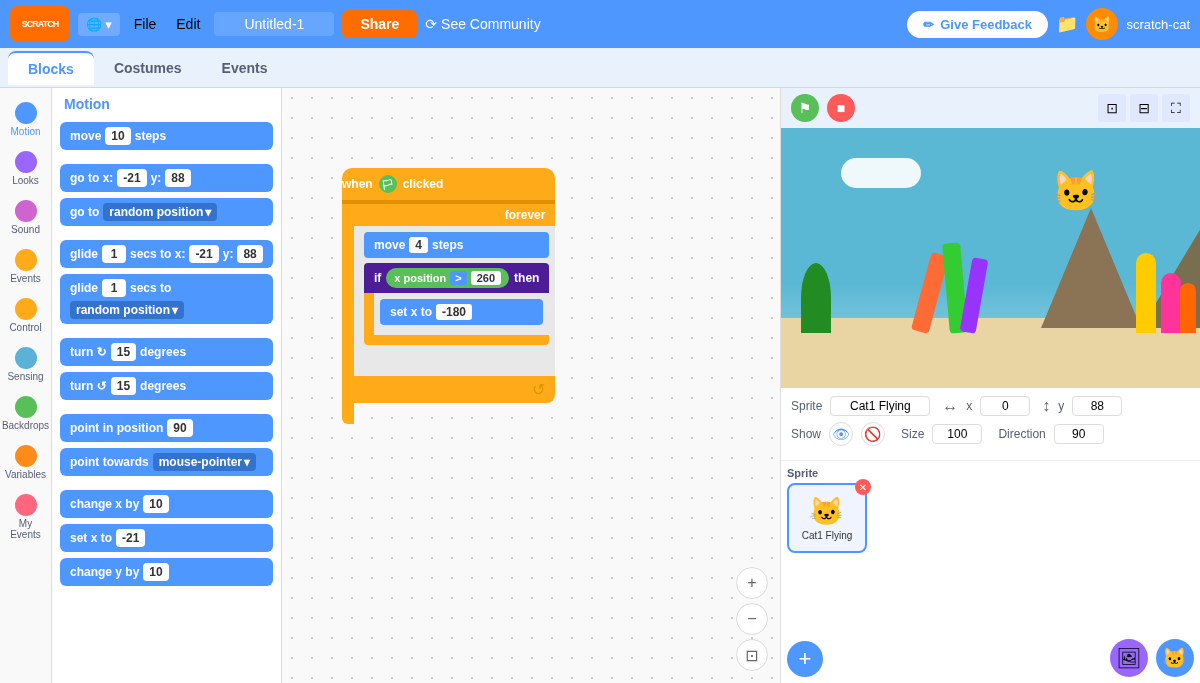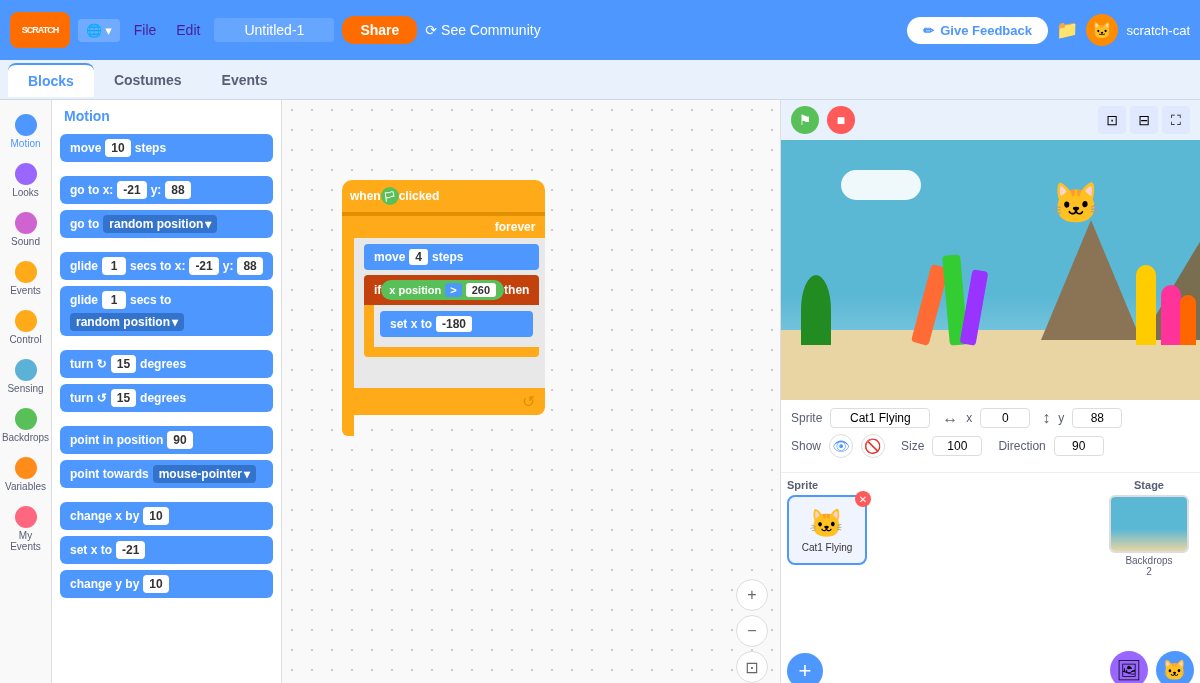--- a/index.html
+++ b/index.html
@@ -1,39 +1,39 @@
 <!DOCTYPE html>
 <html><head>
   <meta charset="utf-8">
   <style>
     * { box-sizing: border-box; margin: 0; padding: 0; font-family: 'Helvetica Neue', Arial, sans-serif; }
     body { width: 1200px; height: 683px; overflow: hidden; background: #e9f1fc; }
 
     
     .top-nav {
-      display: flex; align-items: center; height: 60px;
+      display: flex; align-items: center; height: 48px;
       background: #4d97ff; padding: 0 10px; gap: 8px;
     }
     .scratch-logo {
       width: 60px; height: 36px; background: #ff6d00;
       border-radius: 8px; display: flex; align-items: center; justify-content: center;
       font-size: 10px; font-weight: bold; color: white;
     }
     .nav-globe {
       display: flex; align-items: center; gap: 3px;
       background: rgba(255,255,255,0.2); border-radius: 4px;
       padding: 4px 8px; color: white; font-size: 13px; cursor: pointer;
     }
-    .nav-item { color: #4c1d95; font-size: 14px; cursor: pointer; padding: 0 6px; }
+    .nav-item { color: #000000; font-size: 14px; cursor: pointer; padding: 0 6px; }
     .nav-title {
       color: white; font-size: 14px; padding: 4px 4px;
       background: rgba(255,255,255,0.15); border-radius: 4px; min-width: 120px; text-align: center;
     }
     .share-btn {
-      background: #ff6d00; color: white; border: none; border-radius: 12px;
+      background: #ff6d00; color: white; border: none; border-radius: 6px;
       padding: 6px 18px; font-size: 14px; font-weight: bold; cursor: pointer;
     }
     .see-community { color: white; font-size: 14px; cursor: pointer; display: flex; align-items: center; gap: 4px; }
     .nav-spacer { flex: 1; }
     .give-feedback-btn {
       background: white; color: #4d97ff; border: none; border-radius: 20px;
       padding: 6px 16px; font-size: 13px; font-weight: bold; cursor: pointer;
       display: flex; align-items: center; gap: 6px;
     }
     .nav-folder-icon { color: white; font-size: 18px; cursor: pointer; }
@@ -417,21 +417,21 @@
     <div class="block blue full">
       <span>change y by</span>
       <span class="block-input">10</span>
     </div>
   </div>
 
   <div class="code-area">
 
     <div style="position:absolute; top:80px; left:60px;">
 
-      <div style="background:#ffab19; border-radius:10px 10px 0 0; padding:7px 8px; display:flex; align-items:center; gap:0; font-size:12px; font-weight:bold; color:white; min-width:175px; border-bottom: 4px solid #e09000;">
+      <div style="background:#ffab19; border-radius:10px 10px 0 0; padding:7px 0; display:flex; align-items:center; gap:6px; font-size:12px; font-weight:bold; color:white; min-width:175px; border-bottom: 4px solid #e09000;">
         <span>when</span>
         <span style="background:#59c059; border-radius:50%; width:18px; height:18px; display:inline-flex; align-items:center; justify-content:center; font-size:10px;">🏳</span>
         <span>clicked</span>
       </div>
 
       <div style="display:flex;">
 
         <div style="background:#ffab19; width:12px; min-height:220px; border-bottom-left-radius:6px;"></div>
 
         <div style="display:flex; flex-direction:column; flex:1;text-align:right;">
@@ -443,21 +443,21 @@
           <div style="background:#e8e8e8; padding:6px 6px 6px 10px; display:flex; flex-direction:column; gap:5px; min-height:150px;">
 
             <div class="inner-block">
               <span>move</span>
               <span class="inner-input">4</span>
               <span>steps</span>
             </div>
 
             <div style="display:flex; flex-direction:column;">
 
-              <div style="background:#c2410c; padding:5px 10px; display:flex; align-items:center; font-size:12px; font-weight:bold; color:white; border-radius:4px 4px 0 0;">
+              <div style="background:#4c1d95; padding:5px 10px; display:flex; align-items:center; gap:5px; font-size:12px; font-weight:bold; color:white; border-radius:4px 4px 0 0;">
                 <span>if</span>
 
                 <div style="background:#59c059; border-radius:20px; padding:3px 8px; font-size:11px; color:white; font-weight:bold; display:flex; align-items:center; gap:4px;">
                   <span>x position</span>
                   <span style="background:#4d97ff; border-radius:3px; padding:1px 5px; color:white;">&gt;</span>
                   <span style="background:white; color:#333; border-radius:3px; padding:1px 6px; font-weight:bold;">260</span>
                 </div>
                 <span>then</span>
               </div>
 
@@ -551,28 +551,20 @@
         <div style="font-size:11px; color:#575e75; font-weight:bold; margin-bottom:4px;">Sprite</div>
         <div style="display:flex; gap:6px; flex-wrap:wrap;">
           <div class="sprite-thumb">
             <div class="sprite-delete">✕</div>
             <span class="sprite-icon-face">🐱</span>
             <span class="sprite-thumb-label">Cat1 Flying</span>
           </div>
         </div>
       </div>
 
-      <div style="width:90px; display:flex; flex-direction:column; align-items:center;">
-        <div style="font-size:11px; color:#575e75; font-weight:bold; margin-bottom:4px; width:100%; text-align:center;">Stage</div>
-        <div style="width:80px; height:58px; background:#5bb8d4; border-radius:6px; border:2px solid #ddd; overflow:hidden; cursor:pointer; position:relative;">
-          <div style="width:100%; height:100%; background:linear-gradient(180deg,#5bb8d4 60%,#e8d5a3 100%);"></div>
-        </div>
-        <div style="font-size:10px; color:#575e75; text-align:center; margin-top:2px;">Backdrops</div>
-        <div style="font-size:10px; color:#575e75; text-align:center;">2</div>
-      </div>
 
       <div style="position:absolute; bottom:6px; left:6px; width:36px; height:36px; background:#4d97ff; border-radius:50%; display:flex; align-items:center; justify-content:center; color:white; font-size:22px; cursor:pointer; z-index:10;">
         <span>+</span>
       </div>
 
       <div style="position:absolute; bottom:6px; right:6px; width:38px; height:38px; background:#4d97ff; border-radius:50%; display:flex; align-items:center; justify-content:center; cursor:pointer;">
         <span style="font-size:20px;">🐱</span>
       </div>
 
       <div style="position:absolute; bottom:6px; right:52px; width:38px; height:38px; background:#9966ff; border-radius:50%; display:flex; align-items:center; justify-content:center; cursor:pointer;">

